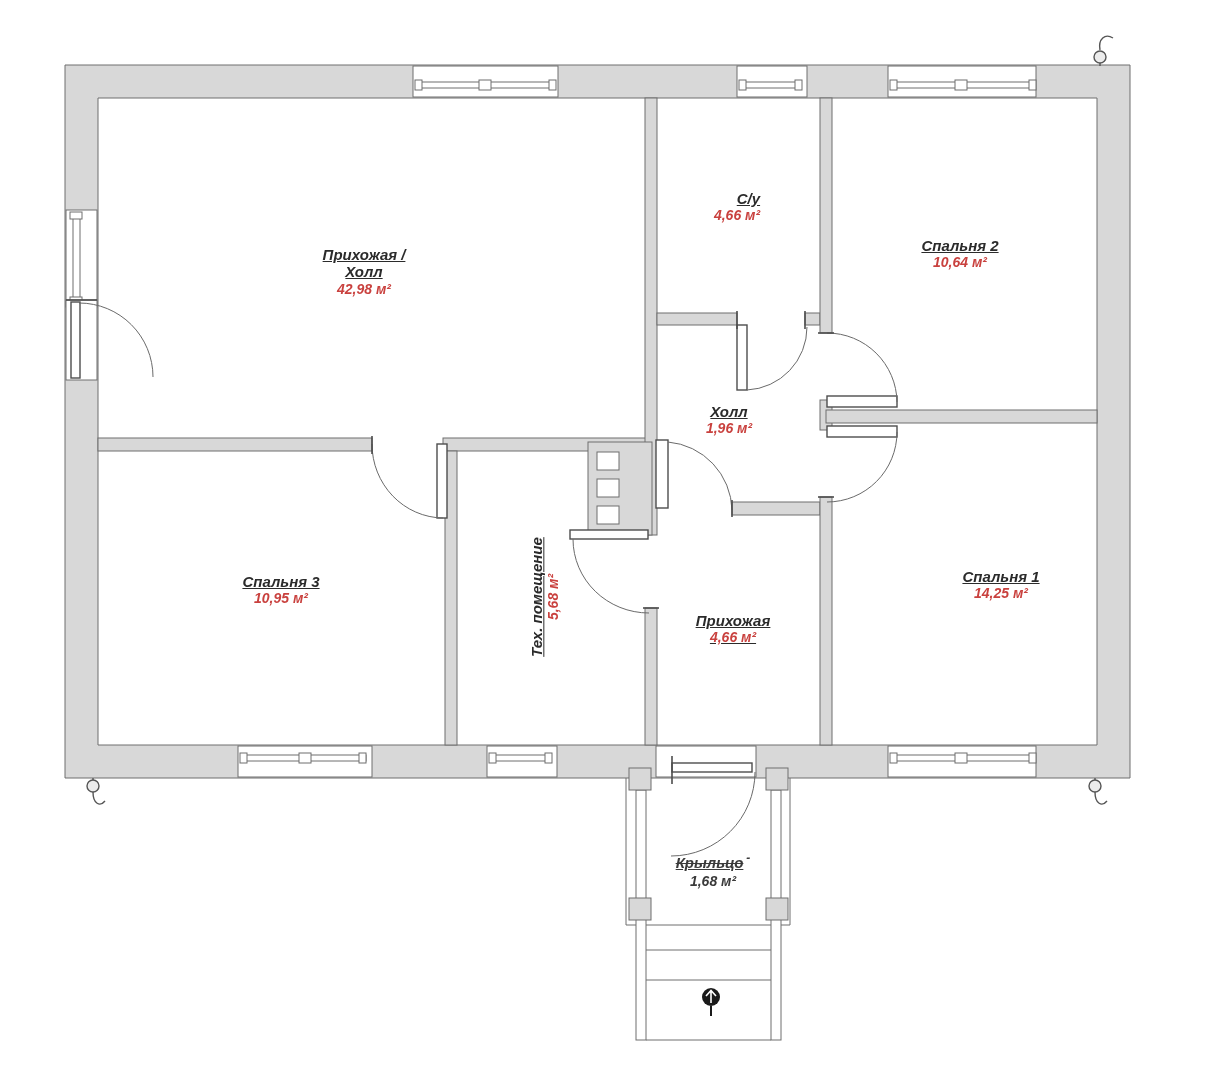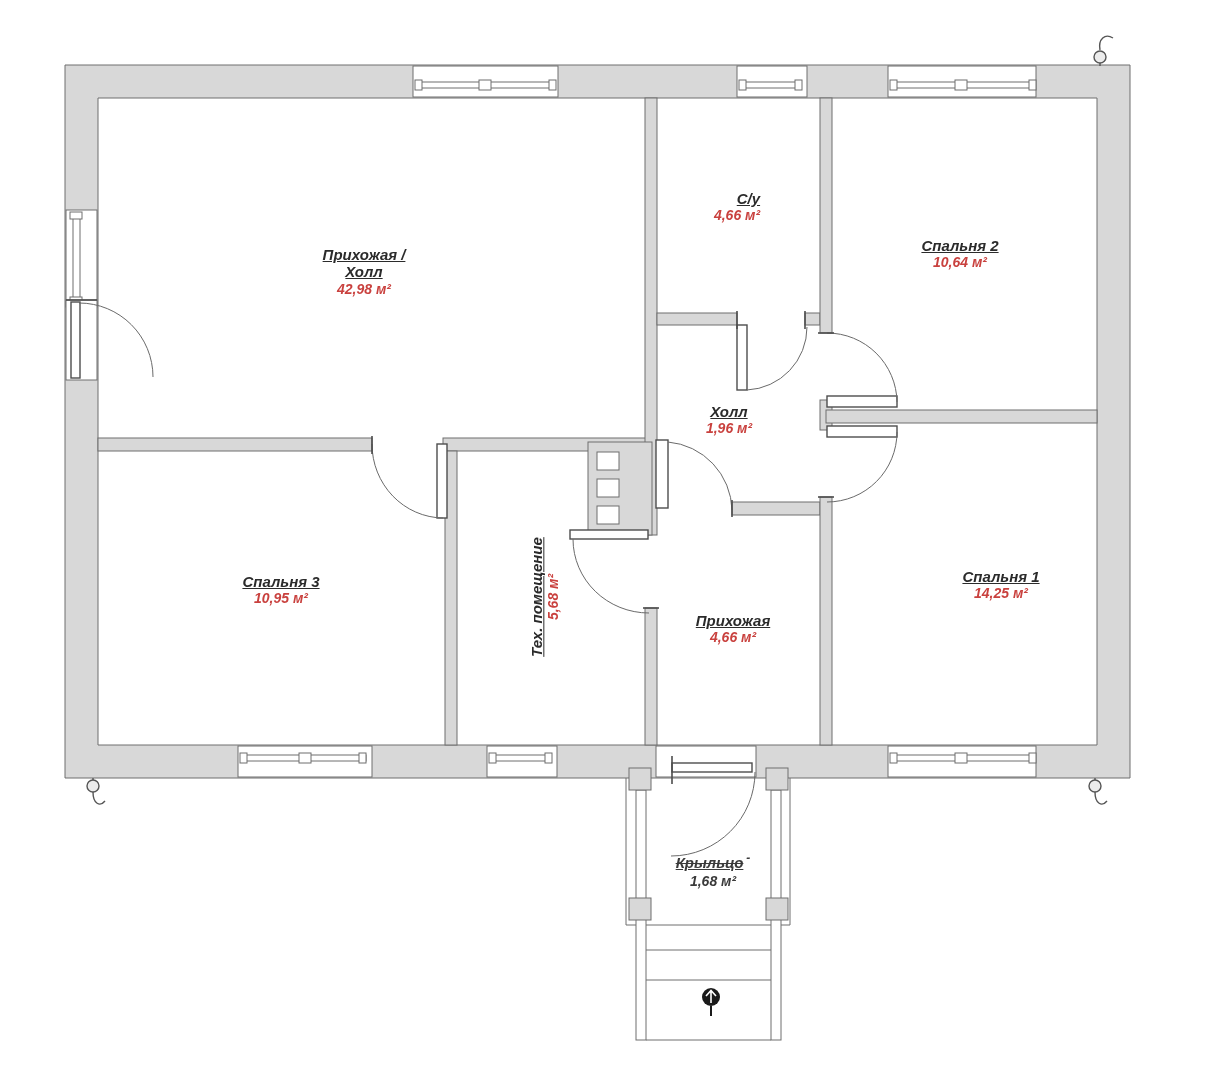--- a/index.html
+++ b/index.html
@@ -213,21 +213,21 @@
   <div class="room-label" style="left:281px;top:573px;">
     <div class="room-name">Спальня 3</div>
     <div class="room-area">10,95 м²</div>
   </div>
 
   <div class="room-label rotated" style="left:545px;top:597px;">
     <div class="room-name">Тех. помещение</div>
     <div class="room-area">5,68 м²</div>
   </div>
 
-  <div class="room-label" style="left:733px;top:612px;">
+  <div class="room-label" style="left:733px;top:612px;text-decoration:underline;">
     <div class="room-name">Прихожая</div>
     <div class="room-area">4,66 м²</div>
   </div>
 
   <div class="room-label" style="left:1001px;top:568px;">
     <div class="room-name">Спальня 1</div>
     <div class="room-area">14,25 м²</div>
   </div>
 
   <div class="room-label porch" style="left:713px;top:852px;">

